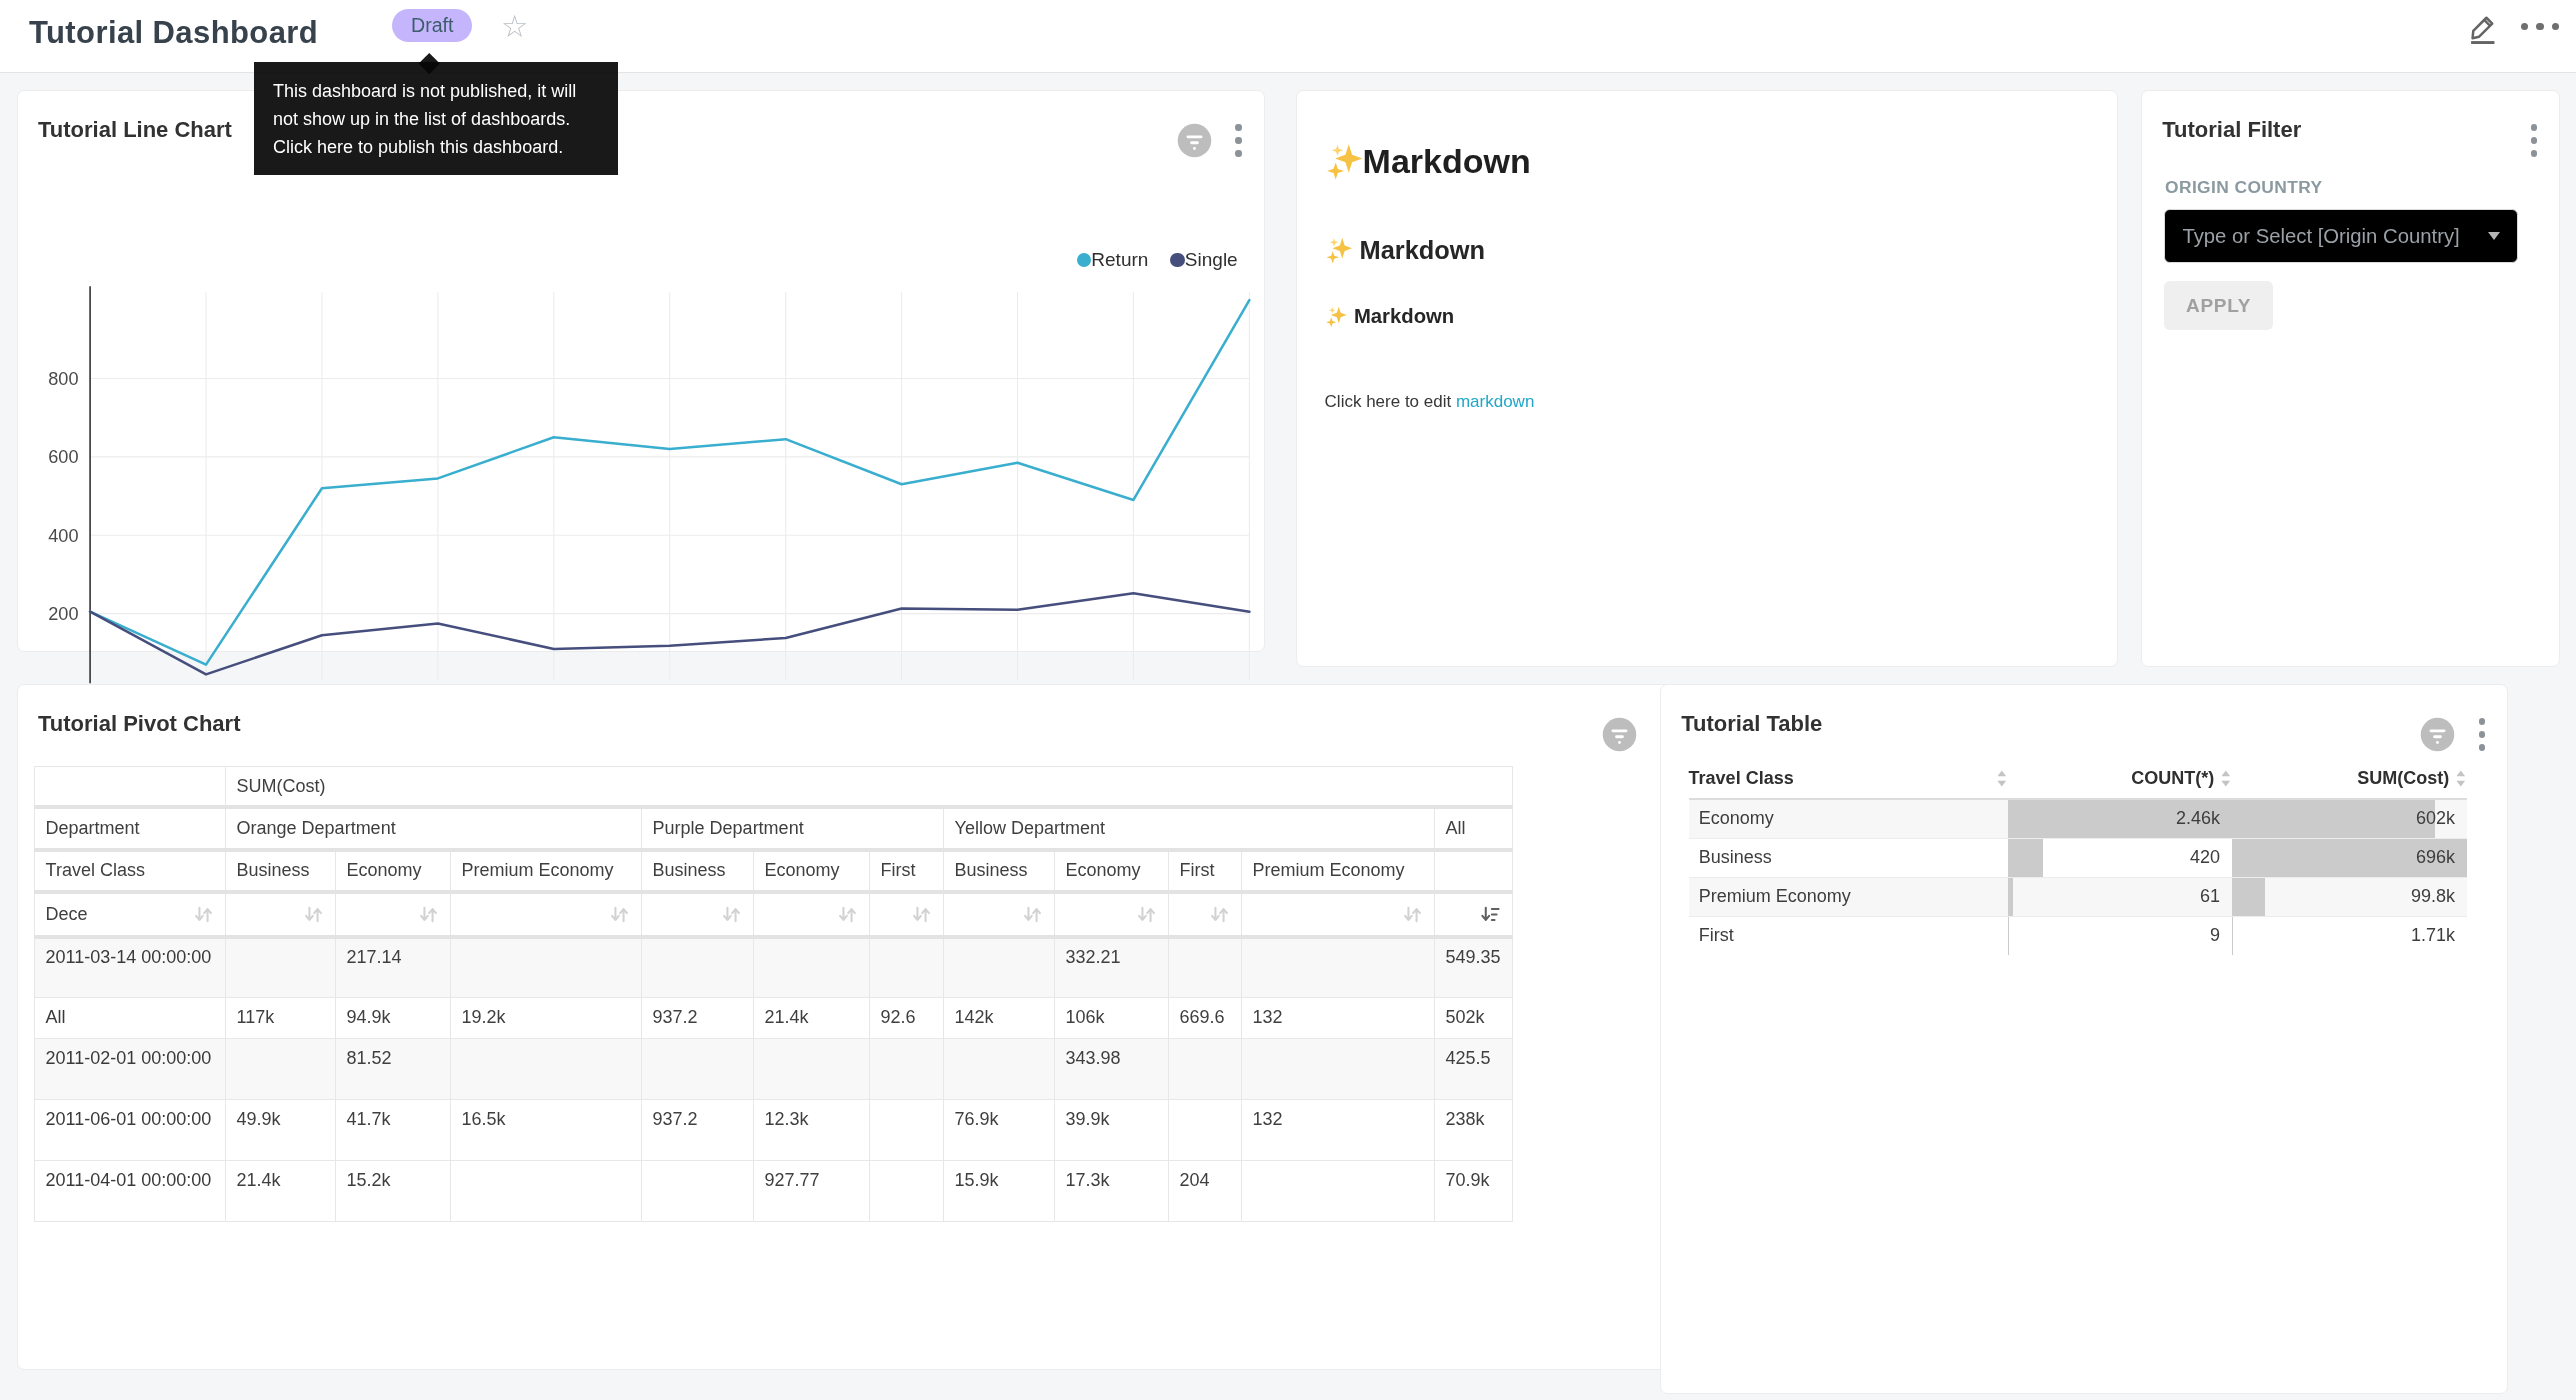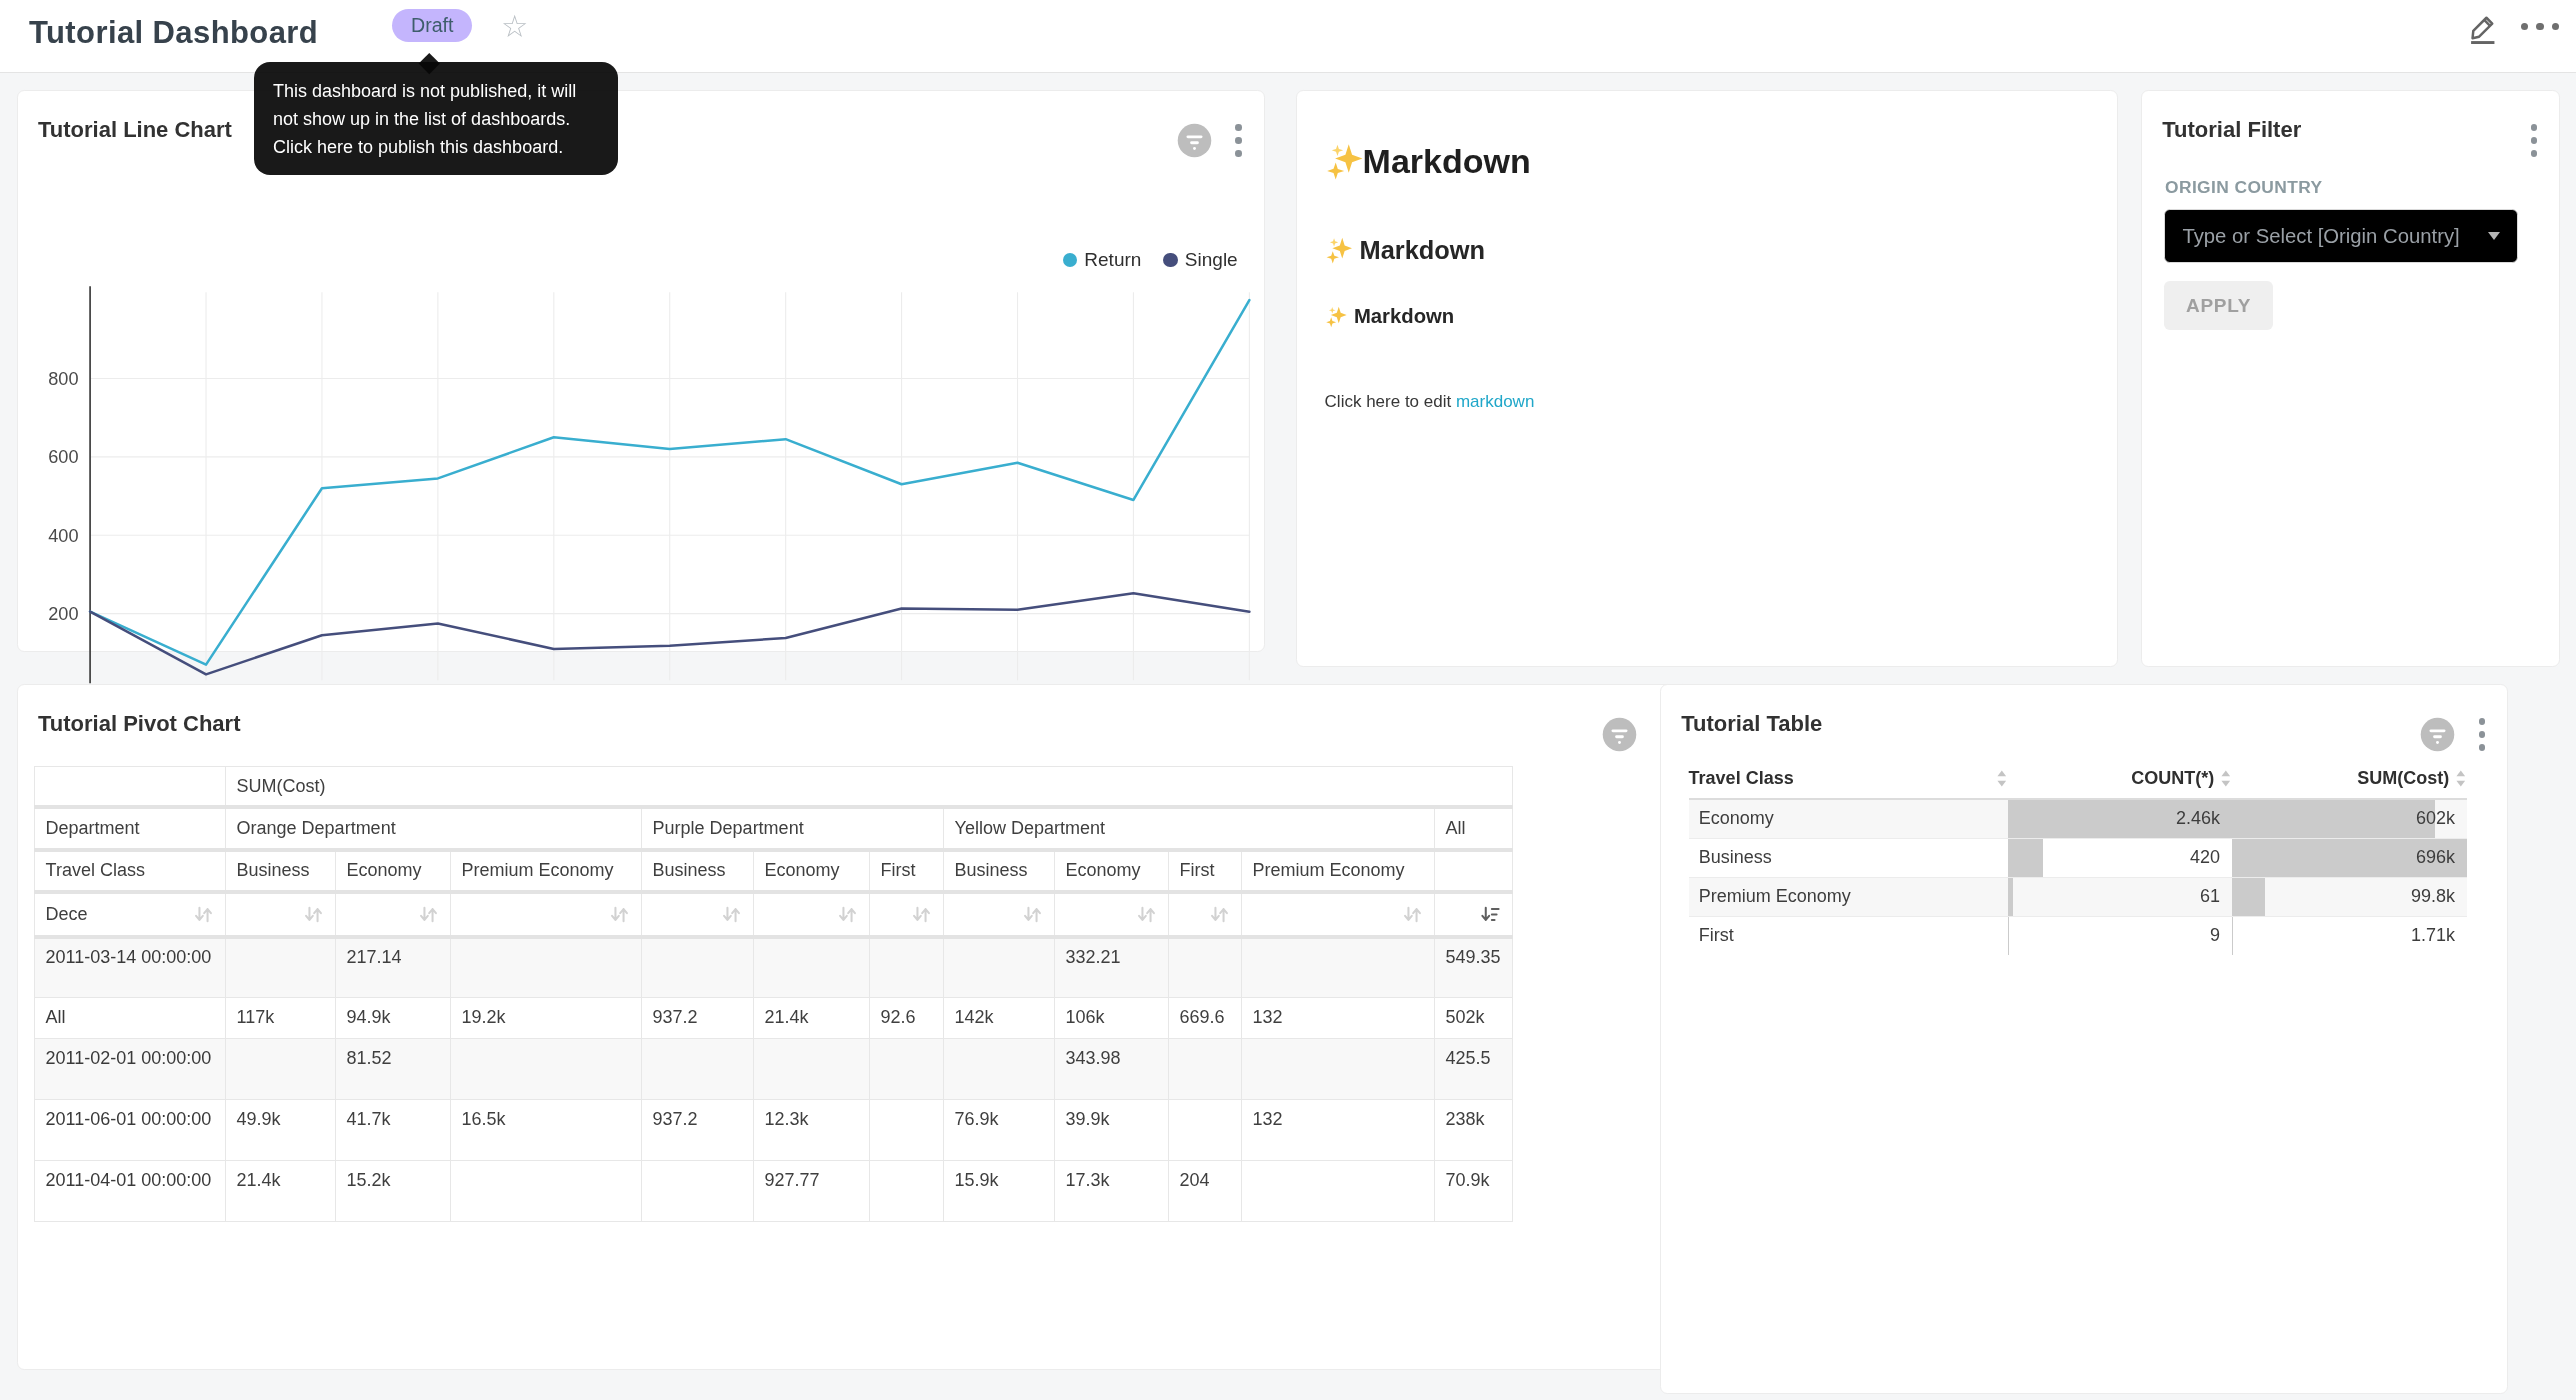--- a/index.html
+++ b/index.html
@@ -8,40 +8,40 @@
   
   .app-header { position:absolute; left:0; top:0; width:2576px; height:73px; background:#ffffff; border-bottom:0.7px solid #e4e4e4; }
   .dash-title { position:absolute; left:29px; top:14.5px; font-size:31px; font-weight:600; color:#37424c; letter-spacing:0.4px; }
   .draft-pill { position:absolute; left:392px; top:8.7px; height:33px; padding:12px 19px; background:#c4b5fd; border-radius:16.7px; font-size:19.6px; color:#3e5d6b; display:flex; align-items:center; cursor:pointer; }
   .star-icon { position:absolute; left:501px; top:8.7px; font-family:"DejaVu Sans",sans-serif; font-size:30.5px; color:#b9bfc4; cursor:pointer; }
   .edit-icon { position:absolute; left:2466px; top:8.7px; width:35px; height:35px; cursor:pointer; }
   .hdots { position:absolute; left:2521px; top:23px; display:flex; gap:8px; cursor:pointer; }
   .hdots i { width:7.3px; height:7.3px; border-radius:50%; background:#6f6f6f; }
 
   
-  .tooltip { position:absolute; left:254px; top:62px; width:364px; background:rgba(8,8,8,.93); border-radius:16px; padding:14.5px 19px; z-index:50; }
+  .tooltip { position:absolute; left:254px; top:62px; width:364px; background:rgba(8,8,8,.93); border-radius:0; padding:14.5px 19px; z-index:50; }
   .tooltip .arrow { position:absolute; top:-6.5px; left:168px; width:14.5px; height:14.5px; background:rgba(8,8,8,.93); transform:rotate(45deg); }
   .tooltip p { color:#ffffff; font-size:18px; line-height:28px; }
 
   
   .card { position:absolute; background:#ffffff; border:0.7px solid #ececec; border-radius:7.3px; }
   .card-line   { left:16.7px;   top:90px; width:1248px; height:562px; }
   .card-md     { left:1296px; top:90px; width:822px; height:577px; }
   .card-filter { left:2141px; top:90px; width:419px;  height:577px; }
   .card-pivot  { left:16.7px;   top:684px; width:1673px; height:686px; }
   .card-table  { left:1660px; top:684px; width:848px; height:710px;text-decoration:underline; }
   .card-title { position:absolute; left:20.3px; top:26px; font-size:22px; font-weight:600; color:#323232; }
   .card-icons { position:absolute; right:19px; top:30.5px; display:flex; align-items:center; gap:20.3px; }
   .kebab { display:flex; flex-direction:column; gap:6.5px; cursor:pointer; padding:2.9px; }
   .kebab i { width:6.5px; height:6.5px; border-radius:50%; background:#8b9298; }
   .funnel-badge { width:35px; height:35px; cursor:pointer; }
 
   
   .legend { position:absolute; right:26px; top:158px; display:flex; gap:22px; }
-  .legend-item { display:flex; align-items:center; gap:7px; cursor:pointer; }
+  .legend-item { display:flex; align-items:center; gap:0; cursor:pointer; }
   .legend-dot { width:14.5px; height:14.5px; border-radius:50%; }
   .legend-label { font-size:19px; color:#2f2f2f; }
   #line-chart-svg { position:absolute; left:38px; top:190px; overflow:visible; }
   .axis-label { font-size:25px; fill:#4a4a4a; font-family:"Liberation Sans",sans-serif; }
 
   
   .md-h1 { position:absolute; left:27.6px; top:51px;  font-size:34px; font-weight:700; color:#1f1f1f; display:flex; align-items:center; }
   .md-h2 { position:absolute; left:27.6px; top:145px; font-size:25.4px; font-weight:700; color:#262626; display:flex; align-items:center; gap:7.3px; }
   .md-h3 { position:absolute; left:27.6px; top:214px; font-size:20.3px; font-weight:700; color:#262626; display:flex; align-items:center; gap:7.3px; }
   .md-p  { position:absolute; left:27.6px; top:301px; font-size:17px; color:#373737; }

